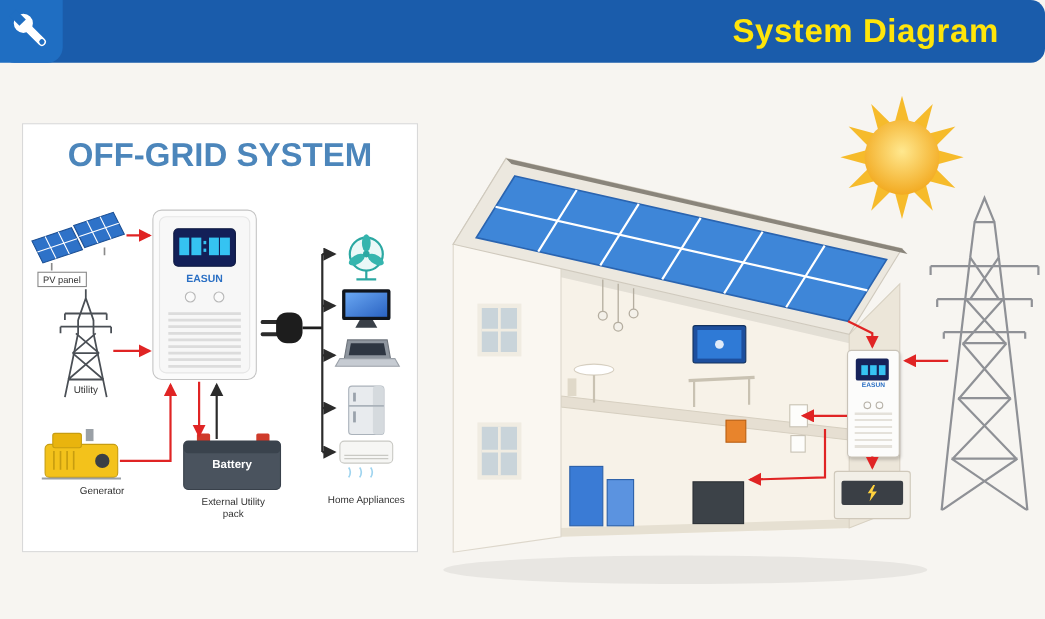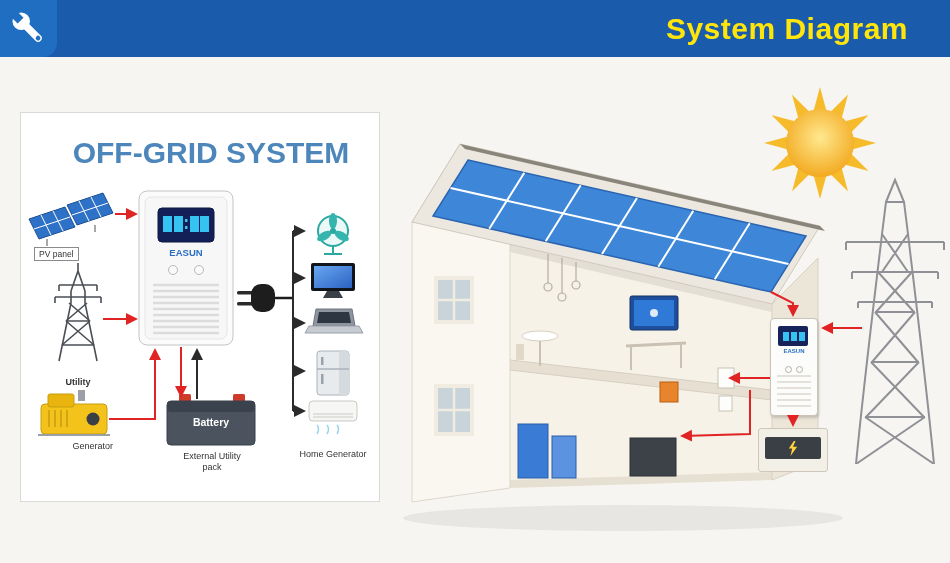--- a/index.html
+++ b/index.html
@@ -1,32 +1,32 @@
 <!DOCTYPE html>
 <html><head>
 <meta charset="utf-8">
 <style>
   html,body{margin:0;padding:0;background:#e9e7e3;}
   .page{position:relative;width:950px;height:563px;background:#f7f5f1;overflow:hidden;
         font-family:"Liberation Sans",sans-serif;}
   
-  .hdr{position:absolute;left:0;top:0;right:0;height:57px;background:#1a5cab;}
+  .hdr{position:absolute;left:0;top:0;right:0;height:57px;background:#1a5cab;border-radius:13px;}
   .hdr .tile{position:absolute;left:0;top:0;width:57px;height:57px;background:#1f6ec2;
              border-radius:0 0 14px 0;display:flex;align-items:center;justify-content:center;}
   .hdr h1{position:absolute;right:42px;top:0;margin:0;line-height:57px;font-size:30px;
           font-weight:bold;color:#ffe50a;letter-spacing:.5px;}
   
   .card{position:absolute;left:20px;top:112px;width:360px;height:390px;background:#fff;
         border:1px solid #d9d9d9;box-sizing:border-box;}
-  .card h2{position:absolute;left:0;top:12px;width:100%;margin:11px;text-align:center;
+  .card h2{position:absolute;left:0;top:12px;width:100%;margin:0;text-align:center;
            font-size:30px;font-weight:bold;color:#4c86bb;letter-spacing:0;}
   .card-art{position:absolute;left:0;top:0;width:358px;height:388px;}
   .lbl{position:absolute;font-size:9px;color:#333;text-align:center;line-height:1.2;}
   .lbl.pv{left:13px;top:134px;width:auto;padding:1px 4px;border:1px solid #8a8a8a;font-size:8.5px;}
-  .lbl.ut{left:28px;top:264px;width:58px;font-weight:bold;}
+  .lbl.ut{left:28px;top:236px;width:58px;}
   .lbl.gen{left:14px;top:328px;width:78px;text-align:right;}
   .lbl.bat{left:146px;top:303px;width:88px;color:#fff;font-weight:bold;font-size:10.5px;}
   .lbl.bpk{left:152px;top:338px;width:78px;}
   .lbl.app{left:262px;top:336px;width:100px;}
   
   .scene{position:absolute;inset:0;}
   .sun-svg{position:absolute;left:748px;top:83px;width:135px;height:130px;}
   .tower-svg{position:absolute;left:840px;top:172px;width:110px;height:292px;}
   .house-svg{position:absolute;left:398px;top:128px;width:460px;height:408px;}
   .overlay-svg{position:absolute;left:0;top:0;width:950px;height:563px;pointer-events:none;}
@@ -186,21 +186,21 @@
         <path d="M292,301 H332 M292,304 H332" stroke="#c9c9c4" stroke-width="1.2"></path>
         <path d="M296,312 q3,4 0,9 M306,312 q3,4 0,9 M316,312 q3,4 0,9" stroke="#9fd4ef" stroke-width="1.5" fill="none"></path>
       </g>
     </svg>
 
     <div class="lbl pv">PV panel</div>
     <div class="lbl ut">Utility</div>
     <div class="lbl gen">Generator</div>
     <div class="lbl bat">Battery</div>
     <div class="lbl bpk">External Utility pack</div>
-    <div class="lbl app">Home Generator</div>
+    <div class="lbl app">Home Appliances</div>
   </section>
 
   <section class="scene">
 
     <svg class="sun-svg" viewBox="0 0 135 130">
       <defs>
         <radialGradient id="sg" cx="50%" cy="42%" r="60%">
           <stop offset="0" stop-color="#ffe88f"></stop>
             <stop offset="1" stop-color="#f2a81d"></stop>
         </radialGradient>

